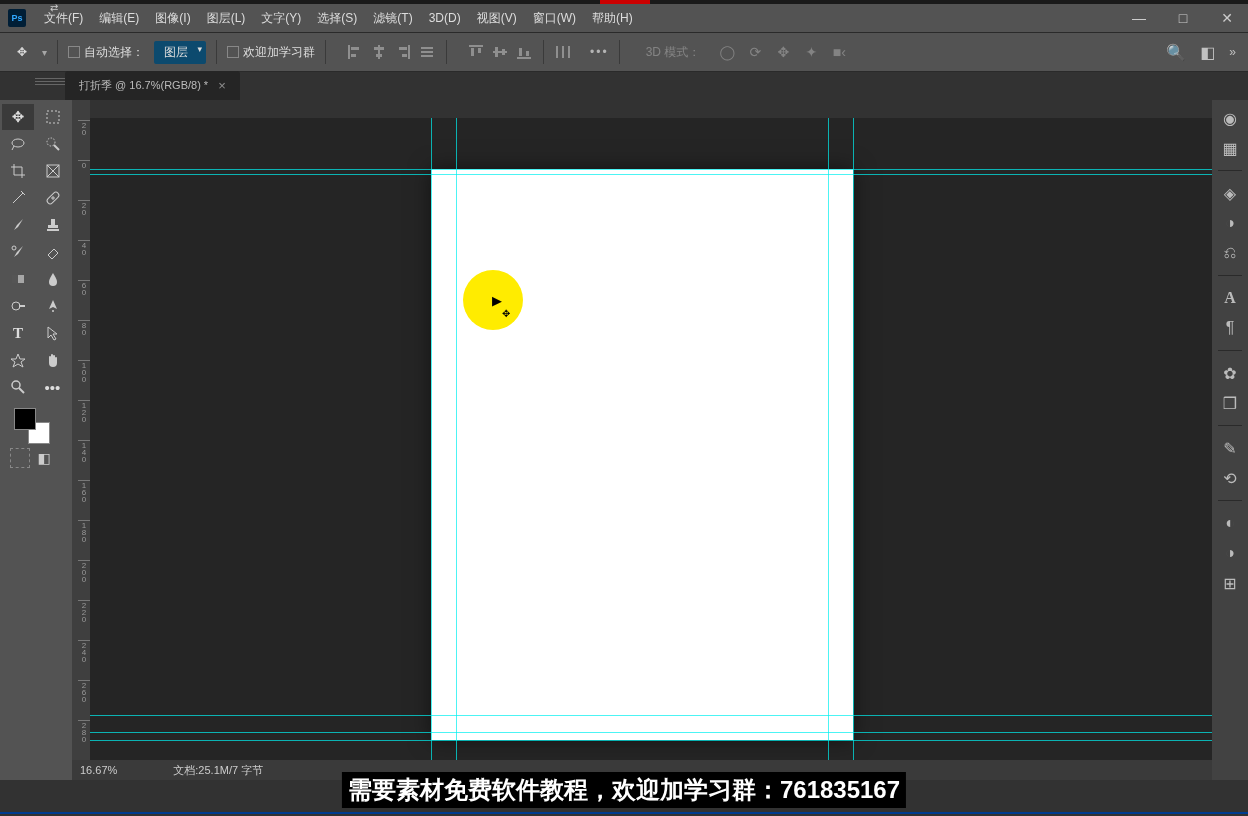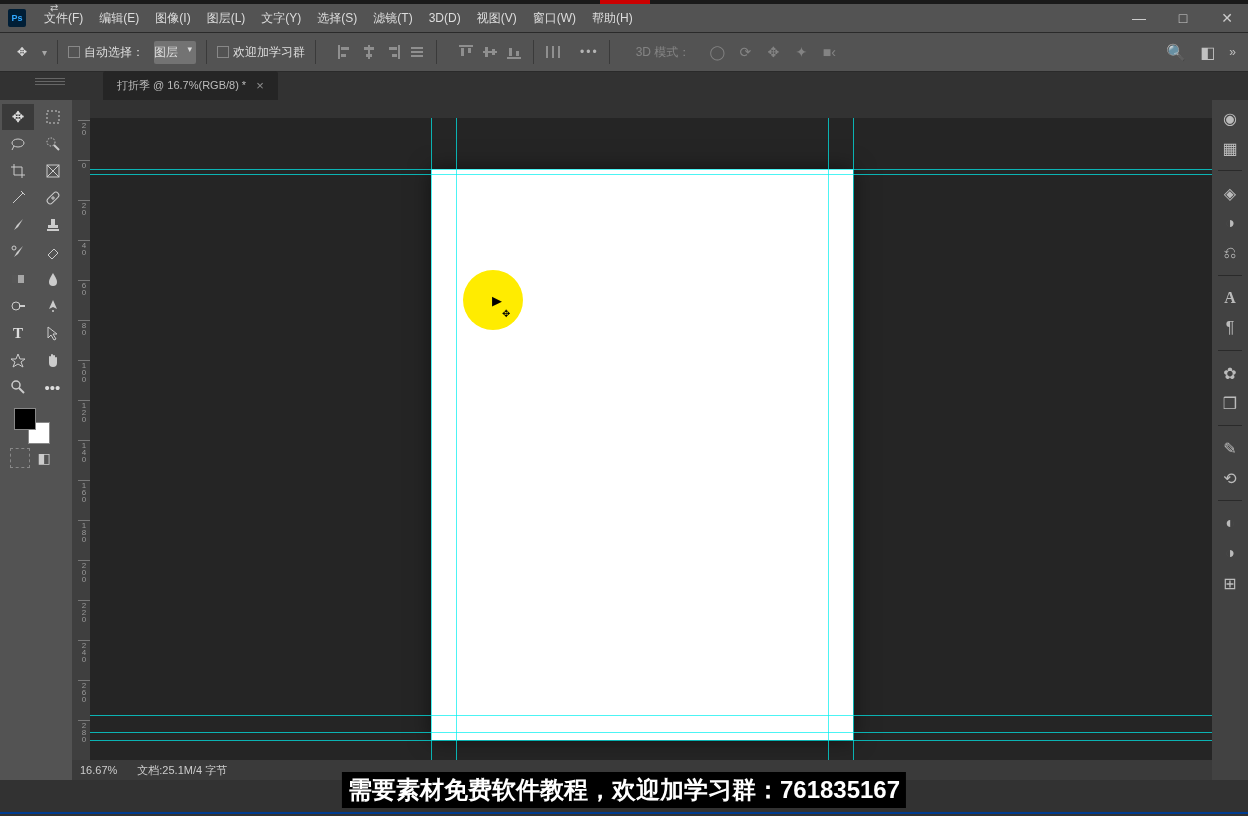--- a/index.html
+++ b/index.html
@@ -11,32 +11,32 @@
 .menubar { height: 28px; background: #535353; display: flex; align-items: center; padding: 0 8px; color: #ddd; font-size: 12px; }
 .ps-logo { width: 18px; height: 18px; background: #001e36; color: #31a8ff; font-size: 9px; font-weight: bold; display: flex; align-items: center; justify-content: center; margin-right: 10px; border-radius: 2px; }
 .menu-item { padding: 4px 8px; cursor: default; }
 .window-controls { margin-left: auto; display: flex; gap: 18px; }
 .win-btn { width: 26px; height: 20px; display: flex; align-items: center; justify-content: center; color: #ccc; font-size: 14px; }
 
 .optionsbar { height: 40px; background: #535353; border-top: 1px solid #2a2a2a; border-bottom: 1px solid #2a2a2a; display: flex; align-items: center; padding: 0 12px; color: #ddd; font-size: 12px; gap: 10px; }
 .opt-move-icon { width: 20px; height: 20px; display: flex; align-items: center; justify-content: center; }
 .divider { width: 1px; height: 24px; background: #3a3a3a; }
 .checkbox { width: 12px; height: 12px; border: 1px solid #888; display: inline-block; vertical-align: middle; margin-right: 4px; }
-.dropdown { background: #737373; padding: 3px 18px 3px 0; border-radius: 2px; position: relative; }
+.dropdown { background: #0c4a6e; padding: 3px 18px 3px 10px; border-radius: 2px; position: relative; }
 .dropdown::after { content: "▾"; position: absolute; right: 4px; font-size: 9px; }
 .align-group { display: flex; gap: 6px; margin-left: 10px; }
 .align-btn { width: 18px; height: 18px; opacity: 0.5; }
 .align-btn svg { width: 18px; height: 18px; }
 .dots3d { margin-left: 8px; opacity: 0.7; letter-spacing: 2px; }
 .mode3d { margin-left: 16px; opacity: 0.35; font-size: 12px; }
 .icons3d { display: flex; gap: 10px; margin-left: 8px; opacity: 0.35; }
 .icons3d span { width: 18px; height: 18px; display: flex; align-items: center; justify-content: center; font-size: 14px; }
 .opt-right { margin-left: auto; display: flex; gap: 14px; align-items: center; opacity: 0.8; font-size: 16px; }
 
-.tabbar { height: 28px; background: #323232; display: flex; align-items: flex-end; padding-left: 103px; }
+.tabbar { height: 28px; background: #323232; display: flex; align-items: flex-end; padding-left: 65px; }
 .tabgrip { position: absolute; left: 35px; top: 76px; width: 30px; height: 8px; }
 .tabgrip-line { height: 1px; background: #666; margin: 2px 0; }
 .doc-tab { background: #252525; color: #bbb; font-size: 11px; padding: 7px 14px; border-top-left-radius: 3px; border-top-right-radius: 3px; display: flex; align-items: center; gap: 10px; }
 .tab-close { opacity: 0.7; font-size: 13px; }
 
 .main { display: flex; height: 680px; }
 
 .toolbox { width: 72px; background: #535353; padding: 4px 2px; display: flex; flex-direction: column; }
 .tool-grid { display: grid; grid-template-columns: 1fr 1fr; gap: 1px; }
 .tool { width: 32px; height: 26px; display: flex; align-items: center; justify-content: center; color: #ddd; font-size: 15px; cursor: default; position: relative; }
@@ -58,21 +58,21 @@
 .workarea { flex: 1; display: flex; flex-direction: column; position: relative; }
 .canvas-wrap { flex: 1; display: flex; }
 .scroll-area { flex: 1; position: relative; background: #252525; overflow: hidden; }
 .canvas-doc { position: absolute; background: #fff; box-shadow: 0 0 20px rgba(0,0,0,0.5); }
 .guide-v { position: absolute; top: 0; bottom: 0; width: 1px; background: #00f0f0; opacity: 0.7; }
 .guide-h { position: absolute; left: 0; right: 0; height: 1px; background: #00f0f0; opacity: 0.7; }
 .yellow-circle { position: absolute; width: 60px; height: 60px; background: #ffec00; border-radius: 50%; }
 .cursor-arrow { position: absolute; font-size: 13px; color: #000; pointer-events: none; }
 .cursor-move { position: absolute; font-size: 10px; color: #000; }
 
-.statusbar { height: 20px; background: #3a3a3a; color: #ccc; font-size: 11px; display: flex; align-items: center; padding: 0 8px; gap: 20px; }
+.statusbar { height: 20px; background: #3a3a3a; color: #ccc; font-size: 11px; display: flex; align-items: center; padding: 0 8px; gap: 56px; }
 
 .rightpanels { width: 36px; background: #424242; display: flex; flex-direction: column; align-items: center; padding-top: 4px; gap: 2px; }
 .panel-div { height: 1px; width: 24px; background: #2a2a2a; margin: 6px 0; }
 .panel-icon { width: 28px; height: 28px; display: flex; align-items: center; justify-content: center; color: #bbb; font-size: 16px; }
 
 .subtitle { position: absolute; bottom: 8px; left: 50%; transform: translateX(-50%); background: #000; color: #fff; font-size: 24px; font-weight: bold; padding: 2px 6px; white-space: nowrap; }
 
 .hline-top { position: absolute; left: 0; right: 0; top: 812px; height: 2px; background: #003b8f; }
 </style>
 </head>
@@ -346,21 +346,21 @@
         <div class="guide-h" style="top:597px;"></div>
         <div class="guide-h" style="top:614px;"></div>
         <div class="guide-h" style="top:622px;"></div>
         <div class="yellow-circle" style="left:373px; top:152px;"></div>
         <div class="cursor-arrow" style="left:402px; top:175px;">▶</div>
         <div class="cursor-move" style="left:412px; top:190px;">✥</div>
       </div>
     </div>
     <div class="statusbar">
       <span>16.67%</span>
-      <span>文档:25.1M/4 字节</span>
+      <span>文档:25.1M/7 字节</span>
     </div>
   </div>
 
   <div class="rightpanels">
     <div class="panel-icon">◉</div>
     <div class="panel-icon">▦</div>
     <div class="panel-div"></div>
     <div class="panel-icon">◈</div>
     <div class="panel-icon">◑</div>
     <div class="panel-icon">⎌</div>

